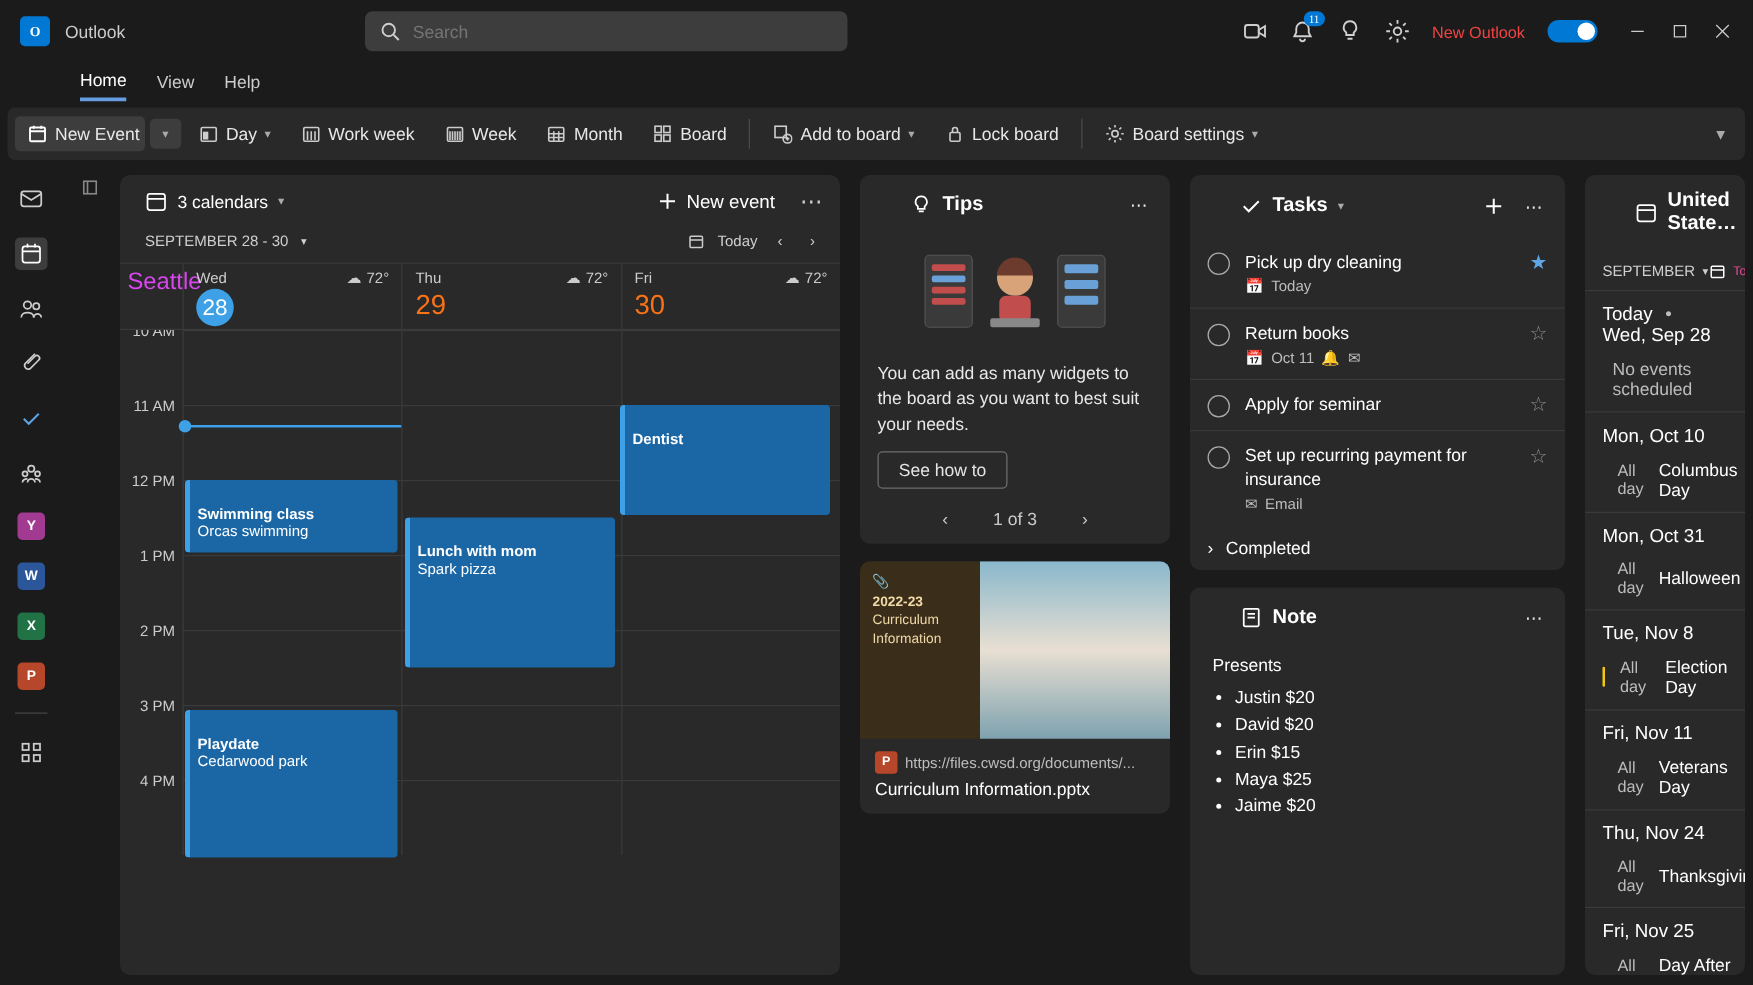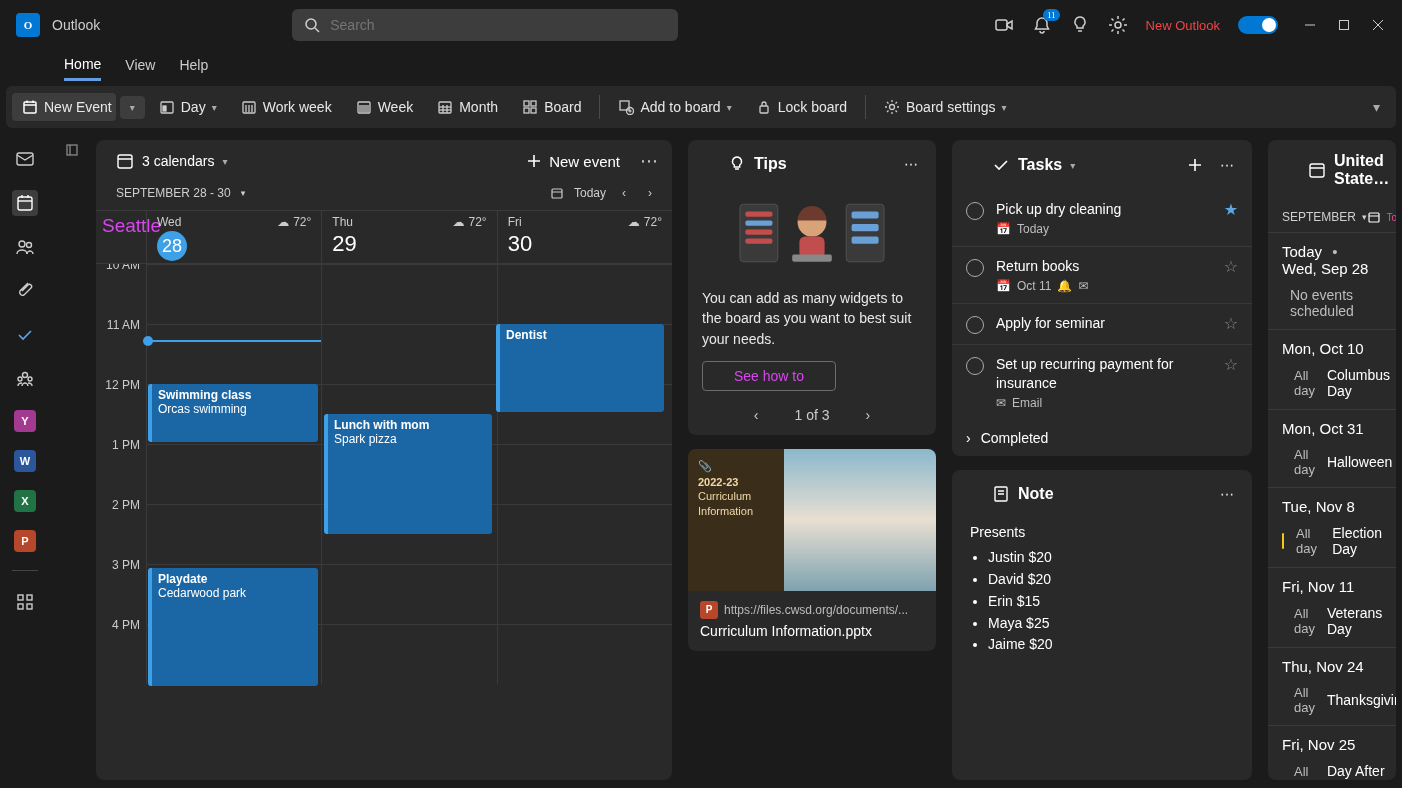--- a/index.html
+++ b/index.html
@@ -55,41 +55,41 @@
 .cal-head .new-event-btn { display:flex; align-items:center; gap:6px; font-size:15px; color:#fff; }
 .cal-head .more { font-size:18px; color:#ccc; }
 .cal-sub { padding: 6px 14px 8px 20px; display:flex; align-items:center; gap:10px; color:#cfcfcf; font-size:12px; border-bottom:1px solid #3a3a3a; }
 .cal-sub .subtitle { color:#cfcfcf; }
 .cal-sub .spacer { flex:1; }
 .cal-sub .nav-arrow { padding:2px 6px; color:#ccc; }
 
 .cal-grid { display: grid; grid-template-columns: 50px 1fr 1fr 1fr; }
 .cal-dayhdr { border-bottom: 1px solid #3a3a3a; border-left:1px solid #3a3a3a; padding: 4px 10px 2px 10px; }
 .cal-dayhdr .row1 { display:flex; align-items:center; justify-content:space-between; font-size:12px; color:#cccccc; }
-.cal-dayhdr .daynum { font-size: 22px; font-weight: 400; color:#ffffff; margin-top:2px; }
+.cal-dayhdr .daynum { font-size: 22px; font-weight: 400; color:#f97316; margin-top:2px; }
 .cal-dayhdr .daynum.today { background:#3ea0e6; color:#fff; width:30px; height:30px; border-radius:50%; display:flex; align-items:center; justify-content:center; font-size:18px; }
 .cal-loc-cell { font-size: 19px; color:#d946ef; padding: 4px 6px 6px 6px; border-bottom:1px solid #3a3a3a; }
 .allday-row { height: 26px; border-bottom:1px solid #3a3a3a; display:grid; grid-template-columns:50px 1fr 1fr 1fr; }
 .allday-cell { border-left:1px solid #3a3a3a; }
 .allday-event { background:#1b67a6; font-size:12px; color:#fff; height:22px; margin:2px 2px; display:flex; align-items:center; justify-content:center; border-radius:2px; }
 .hour-grid { position:relative; height: 470px; overflow:hidden; }
 .hour-row { display:grid; grid-template-columns:50px 1fr 1fr 1fr; height:60px; }
 .hour-label { font-size:12px; color:#ccc; text-align:right; padding-right:6px; position:relative; top:-6px; }
 .hour-cell { border-left:1px solid #3a3a3a; border-top:1px solid #3a3a3a; }
 .now-line { position:absolute; left:50px; right:0; top:76px; height:2px; background:#3ea0e6; }
 .now-dot { position:absolute; left:47px; top:72px; width:10px; height:10px; background:#3ea0e6; border-radius:50%; }
-.evt { position:absolute; background:#1b67a6; border-left:4px solid #3ea0e6; color:#fff; font-size:12px; padding:4px 6px; border-radius:3px; overflow:hidden; }
+.evt { position:absolute; background:#1b67a6; border-left:4px solid #3ea0e6; color:#fff; font-size:12px; padding:20px 6px; border-radius:3px; overflow:hidden; }
 
 
 .middle-col { width: 248px; display:flex; flex-direction:column; gap:14px; }
 .tips-panel { flex: 0 0 auto; }
 .tips-body { padding: 0 14px 12px 14px; font-size: 14px; color:#e8e8e8; line-height:1.45; }
 .tips-img { height: 90px; display:flex; align-items:center; justify-content:center; margin-bottom:10px; }
 .tips-img svg { width: 180px; height:90px; }
-.see-how { border:1px solid #6d6d6d; background:transparent; color:#d946ef; padding:6px 31px; border-radius:4px; font-size:14px; }
+.see-how { border:1px solid #6d6d6d; background:transparent; color:#e5e5e5; padding:6px 16px; border-radius:4px; font-size:14px; }
 .pager { display:flex; align-items:center; justify-content:center; gap:36px; color:#ccc; padding:10px 0 12px 0; font-size:14px; }
 .file-card { background:#292929; border-radius:8px; overflow:hidden; }
 .file-thumb { height:142px; display:flex; }
 .file-thumb .left { width:96px; background:#3a2d1a; color:#f0d9a7; font-size:11px; padding:10px; line-height:1.3; }
 .file-thumb .right { flex:1; background:linear-gradient(180deg,#8ab8cc 0%,#e8dfd2 50%,#7ea2af 100%); }
 .file-meta { padding:10px 12px 12px 12px; }
 .file-meta .path { font-size:12px; color:#bdbdbd; display:flex; align-items:center; gap:6px; }
 .file-meta .fname { font-size:14px; color:#fff; margin-top:4px; }
 .pp-icon { width:18px; height:18px; background:#b7472a; border-radius:3px; color:#fff; font-size:10px; display:flex; align-items:center; justify-content:center; font-weight:600; }
 

